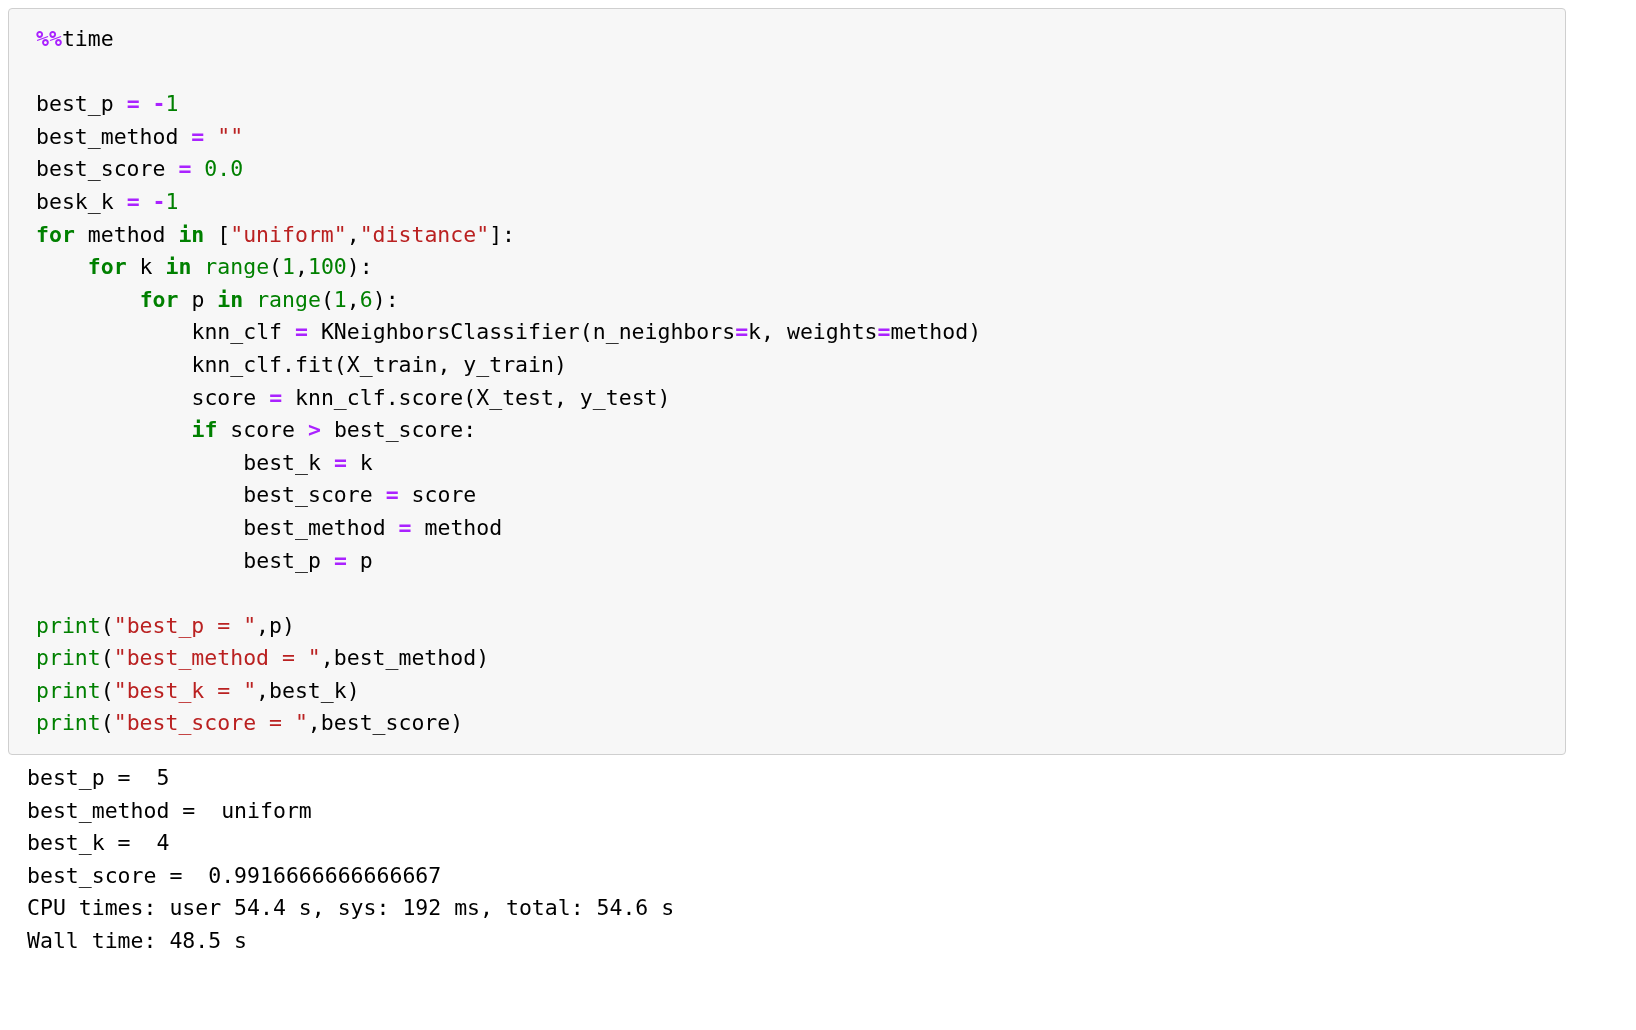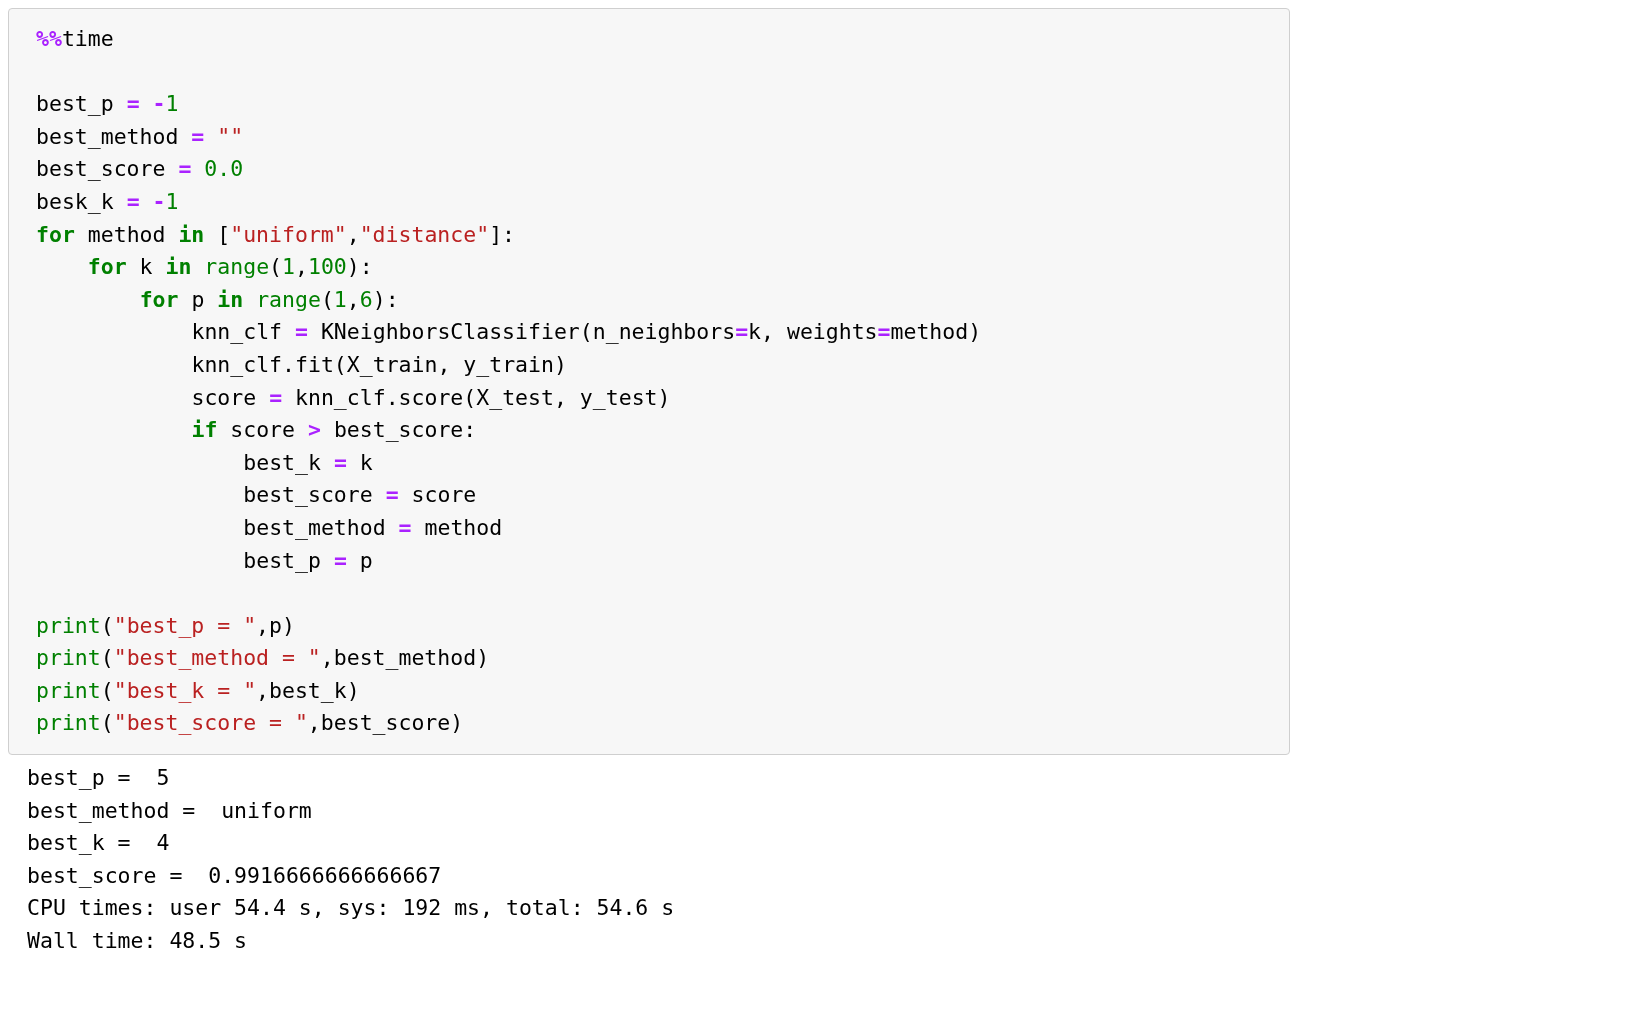--- a/index.html
+++ b/index.html
@@ -19,21 +19,21 @@
     width: 1636px;
     height: 1030px;
     background: #ffffff;
   }
 
   
   .cell-input {
     position: absolute;
     left: 8px;
     top: 8px;
-    width: 1282px;
+    width: 1558px;
     box-sizing: border-box;
     background: #f7f7f7;
     border: 1px solid #cfcfcf;
     border-radius: 4px;
     padding: 14px 0 14px 0;
   }
 
   pre.code, pre.outtext {
     margin: 0;
     font-family: "DejaVu Sans Mono", "Liberation Mono", monospace;

